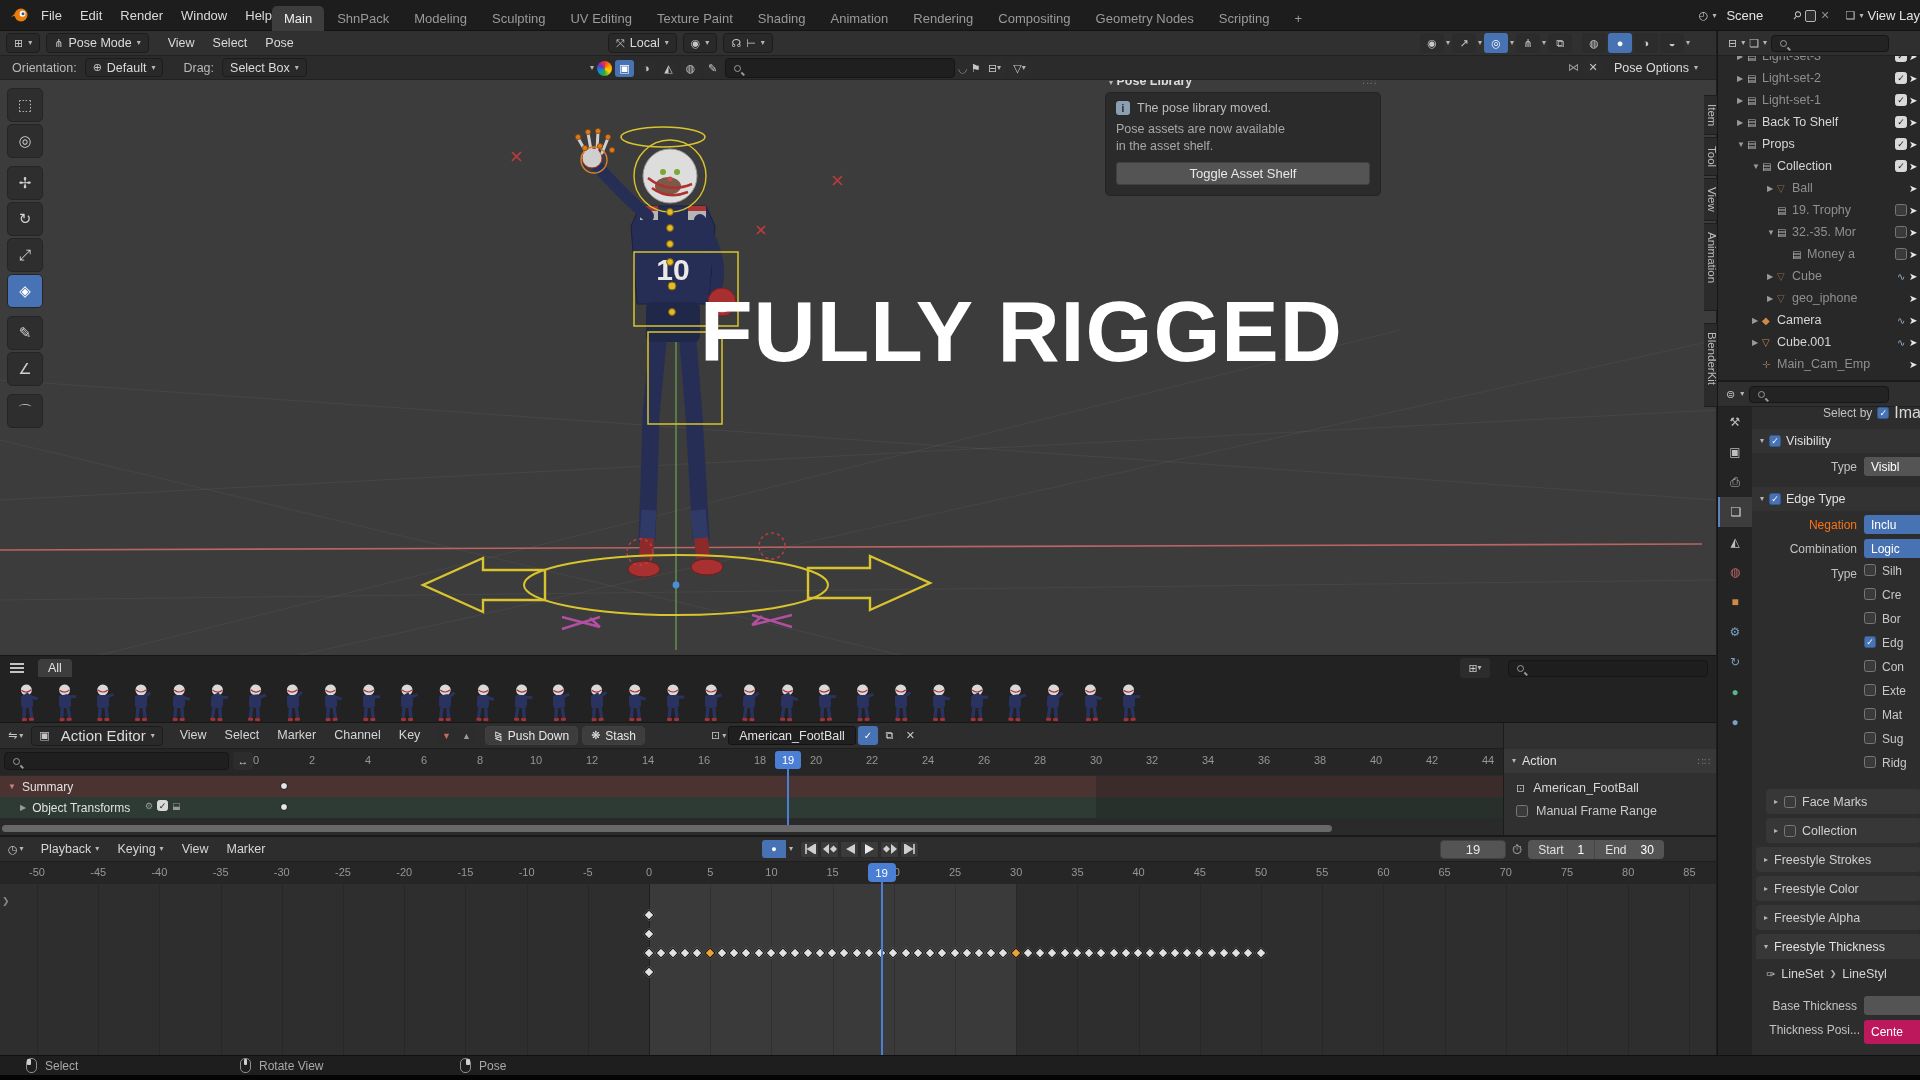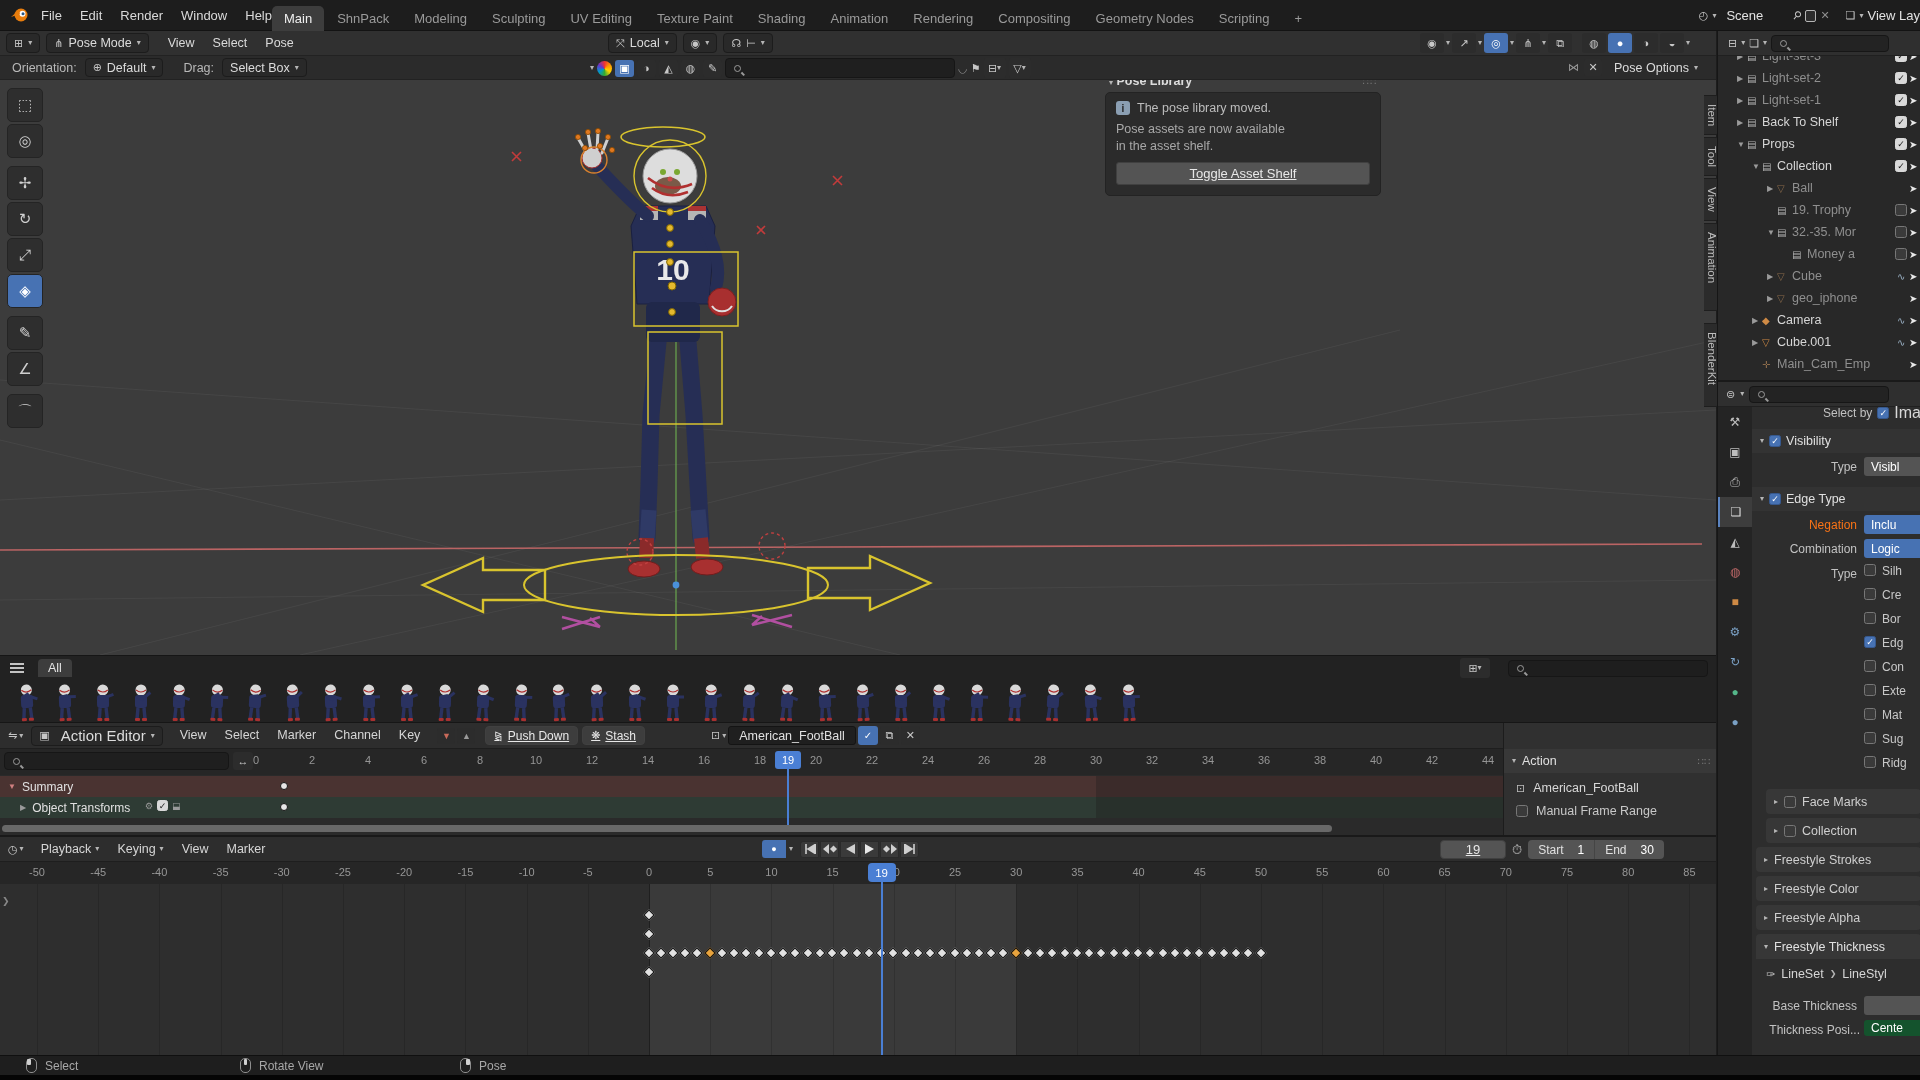--- a/index.html
+++ b/index.html
@@ -6,21 +6,21 @@
   *{box-sizing:border-box;}
   #app{position:relative;width:1920px;height:1080px;background:#1d1d1d;overflow:hidden;
        font-family:"Liberation Sans","DejaVu Sans",sans-serif;font-size:13px;color:#d4d4d4;
        -webkit-user-select:none;user-select:none;}
   .abs{position:absolute;}
   .row{display:flex;align-items:center;}
   .menu-item{padding:0 9px;color:#dadada;font-size:13px;line-height:31px;cursor:default;}
   .ws-tab{padding:0 12px;color:#9a9a9a;font-size:13px;line-height:25px;border-radius:5px 5px 0 0;margin-right:1px;}
   .ws-tab.active{background:#3d3d3d;color:#efefef;}
   .dd{background:#292929;border:1px solid #1c1c1c;border-radius:4px;display:flex;align-items:center;gap:5px;padding:0 7px;height:22px;color:#dcdcdc;}
-  .btn{background:#545454;border:1px solid #404040;border-radius:4px;display:flex;align-items:center;justify-content:center;gap:5px;height:22px;color:#e8e8e8;padding:0 8px;text-decoration:underline;}
+  .btn{background:#545454;border:1px solid #404040;border-radius:4px;display:flex;align-items:center;justify-content:center;gap:5px;height:22px;color:#e8e8e8;padding:0 8px;}
   .caret{font-size:8px;color:#b5b5b5;line-height:1;}
   .icon-btn{width:24px;height:20px;border-radius:3px;display:flex;align-items:center;justify-content:center;background:#2c2c2c;color:#c8c8c8;font-size:11px;}
   .icon-btn.blue{background:#4772b3;color:#fff;}
   .field{background:#1f1f1f;border:1px solid #161616;border-radius:10px;height:20px;display:flex;align-items:center;padding:0 8px;color:#bdbdbd;gap:6px;}
   .mag{display:inline-block;width:7px;height:7px;border:1.5px solid #9a9a9a;border-radius:50%;position:relative;flex:none;}
   .mag::after{content:"";position:absolute;width:4px;height:1.5px;background:#9a9a9a;transform:rotate(45deg);left:6px;top:7px;}
   .vtab{writing-mode:vertical-rl;background:#2b2b2b;border:1px solid #1e1e1e;border-left:none;color:#bdbdbd;
         font-size:11.5px;padding:8px 2px;border-radius:0 5px 5px 0;margin-bottom:2px;}
   .olrow{position:absolute;left:1730px;width:190px;height:22px;display:flex;align-items:center;font-size:12.5px;overflow:hidden;}
   .olrow .nm{white-space:nowrap;}
@@ -307,20 +307,21 @@
         <ellipse cx="676" cy="505" rx="152" ry="30" stroke="#d9c42e" stroke-width="2"></ellipse>
         <path d="M545,490 h-62 v-12 l-60,27 60,27 v-12 h62 z" stroke="#d9c42e" stroke-width="2.4"></path>
         <path d="M808,488 h62 v-12 l60,27 -60,27 v-12 h-62 z" stroke="#d9c42e" stroke-width="2.4"></path>
         <path d="M600,537 l-38,12 m38,-2 l-38,-10 m38,10 l-10,-9" stroke="#b14fa0" stroke-width="2.4"></path>
         <path d="M752,535 l40,12 m-40,-2 l40,-10 m-40,10 l10,-9" stroke="#b14fa0" stroke-width="2.4"></path>
         <circle cx="676" cy="505" r="3.4" fill="#4a90d9" stroke="none"></circle>
       </g>
     </svg>
 
     
+    <div class="abs" style="left:700px;top:202px;font-size:86px;font-weight:900;color:#fff;letter-spacing:1px;white-space:nowrap;">FULLY RIGGED</div>
 
     
     <div class="abs" style="left:1105px;top:-10px;width:276px;">
       <div class="row" style="height:22px;justify-content:space-between;padding:0 4px;">
         <span style="color:#dcdcdc;font-size:12.5px;"><span class="caret">▾</span> <b style="font-weight:bold;">Pose Library</b></span>
         <span style="color:#777;font-size:10px;letter-spacing:1px;">∷∷</span>
       </div>
       <div style="background:rgba(42,42,42,0.92);border:1px solid #232323;border-radius:5px;padding:8px 10px 10px 10px;">
         <div class="row" style="gap:7px;">
           <span style="width:14px;height:14px;border-radius:3px;background:#8b9fb3;color:#222;font-size:10px;display:inline-flex;align-items:center;justify-content:center;font-weight:bold;">i</span>
@@ -619,21 +620,21 @@
         </div>
         <div style="position: absolute; left: 14px; top: 560px; display: flex; align-items: center; gap: 6px;">
           <span style="color: rgb(189, 189, 189); font-size: 11px;">✑</span>
           <span style="color: rgb(214, 214, 214); font-size: 12.5px;">LineSet</span>
           <span class="caret">❯</span>
           <span style="color: rgb(214, 214, 214); font-size: 12.5px; white-space: nowrap;">LineStyl</span>
         </div>
         <div style="position: absolute; right: 64px; top: 592px; color: rgb(194, 194, 194); font-size: 12px;">Base Thickness</div>
         <div style="position: absolute; left: 112px; top: 589px; width: 57px; height: 19px; background: rgb(84, 84, 84); border-radius: 3px 0px 0px 3px;"></div>
         <div style="position: absolute; left: 2px; top: 616px; width: 106px; text-align: right; color: rgb(194, 194, 194); font-size: 12px; white-space: nowrap; overflow: hidden;">Thickness Posi...</div>
-        <div style="position: absolute; left: 112px; top: 613px; width: 57px; height: 16px; background: #14532d; border-radius: 3px 0px 0px 3px; display: flex; align-items: center; padding-left: 7px; color: rgb(255, 255, 255); font-size: 12px; overflow: hidden; white-space: nowrap;">Cente</div>
+        <div style="position: absolute; left: 112px; top: 613px; width: 57px; height: 24px; background: #be185d; border-radius: 3px 0px 0px 3px; display: flex; align-items: center; padding-left: 7px; color: rgb(255, 255, 255); font-size: 12px; overflow: hidden; white-space: nowrap;">Cente</div>
       </div>
   </div>
 
   <div class="abs" style="left:0;top:655px;width:1716px;height:67px;background:#222;border-top:1px solid #161616;">
     <div class="row" style="height:24px;padding-left:10px;gap:14px;">
       <span class="hamb"></span>
       <span style="background:#3d3d3d;color:#e3e3e3;padding:2px 10px;border-radius:4px 4px 0 0;font-size:12.5px;">All</span>
       <span style="flex:1;"></span>
       <div class="icon-btn" style="width:30px;margin-right:4px;">
           <span>⊞</span>

